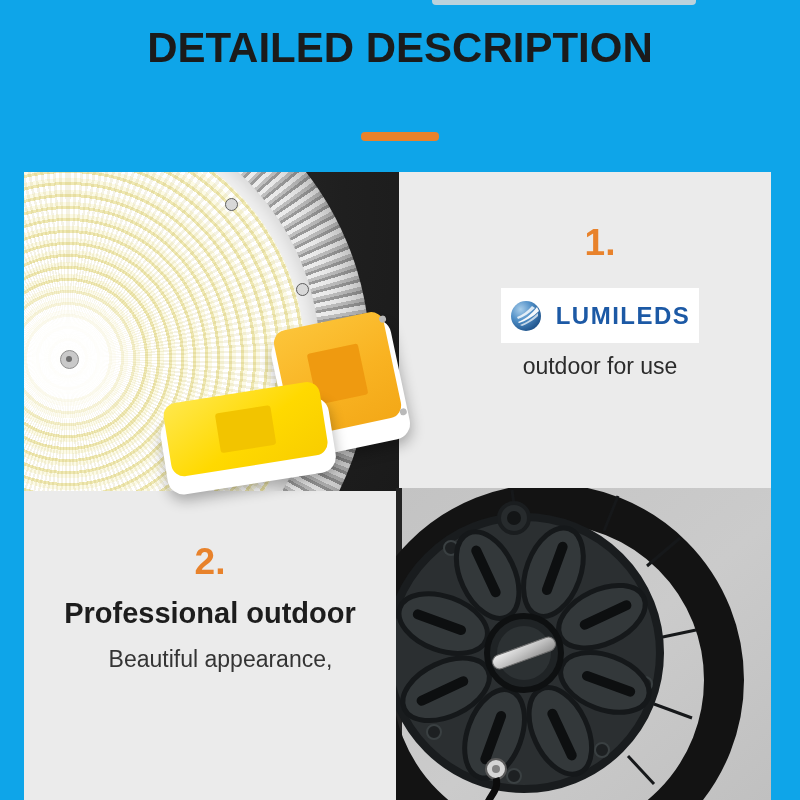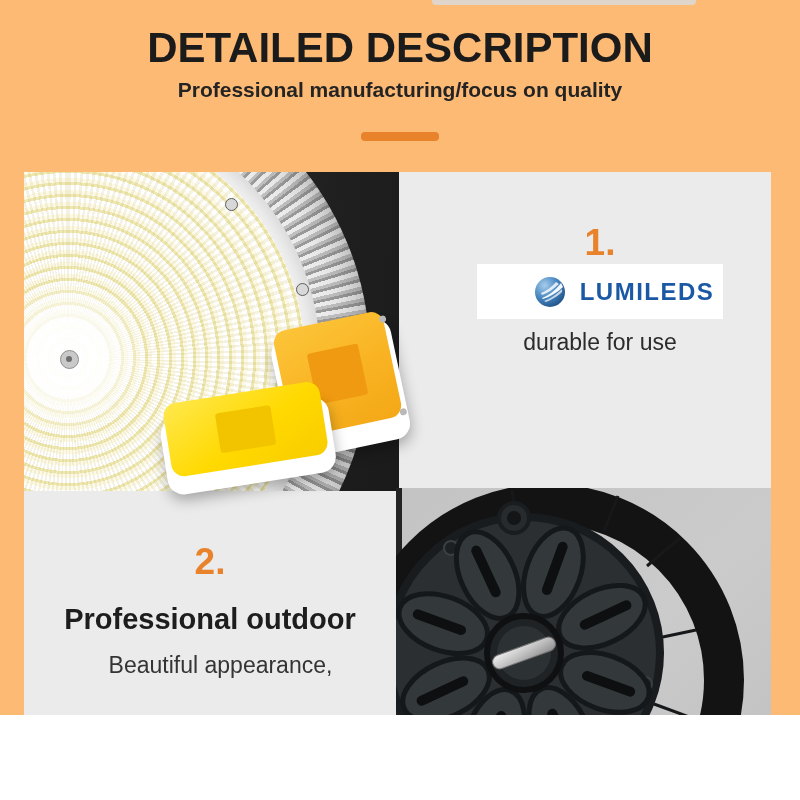--- a/index.html
+++ b/index.html
@@ -1,41 +1,41 @@
 <!DOCTYPE html>
 <html style="--accent: #e8822b; --brand-blue: #1c59a5; --panel-bg: #ebebeb; --photo-gray: #c8c8c8; --chip-yellow: #ffd900; --chip-orange: #f9b322;"><head>
 <meta charset="utf-8">
 <style>
   html,body{margin:0;padding:0;background:#ffffff;}
-  .page{position:relative;width:800px;height:715px;background:#fdba74;overflow:hidden;
+  .page{position:relative;width:800px;height:800px;background:#0ea5e9;overflow:hidden;
         font-family:"Liberation Sans", sans-serif;}
 
   
   .top-sliver{position:absolute;left:432px;top:0;width:264px;height:5px;
               background:#d9d9d9;border-radius:0 0 4px 4px;opacity:.85;}
   .title{position:absolute;top:24px;left:0;width:800px;text-align:center;
          font-size:42px;font-weight:bold;letter-spacing:0px;color:#1b1b1b;margin:0;}
   .subtitle{position:absolute;top:77px;left:0;width:800px;text-align:center;
             font-size:21px;line-height:25px;font-weight:bold;color:#242424;}
   .divider{position:absolute;top:132px;left:361px;width:78px;height:9px;
            background:var(--accent,#e8822b);border-radius:4px;}
 
   
   .panel{position:absolute;background:var(--panel-bg,#ebebeb);}
   .panel-1{left:399px;top:172px;width:372px;height:316px;}
   .panel-2{left:24px;top:491px;width:372px;height:309px;}
   .panel-inner{display:flex;flex-direction:column;align-items:center;text-align:center;height:100%;}
   .panel-1 .panel-inner{padding-left:30px;}
 
   .big-num{font-size:37px;font-weight:bold;color:var(--accent,#e8822b);line-height:42px;margin-top:50px;}
-  .logo-box{margin-top:0;width:198px;height:55px;background:#ffffff;
-            display:flex;align-items:center;justify-content:center;gap:14px;padding-left:48px;}
+  .logo-box{margin-top:24px;width:198px;height:55px;background:#ffffff;
+            display:flex;align-items:center;justify-content:center;gap:14px;}
   .logo-word{font-size:24px;font-weight:bold;letter-spacing:1.5px;color:var(--brand-blue,#1c59a5);}
   .feature-text{margin-top:9px;font-size:23px;line-height:29px;color:#2b2b2b;}
-  .heading-2{margin-top:19px;font-size:29px;line-height:34px;font-weight:bold;color:#1d1d1d;}
+  .heading-2{margin-top:13px;font-size:29px;line-height:34px;font-weight:bold;color:#1d1d1d;}
   .body-2{margin-top:15px;font-size:23px;line-height:28px;color:#343434;margin-left:21px;}
 
   
   .photo-led{position:absolute;left:24px;top:172px;width:375px;height:319px;overflow:hidden;
              background:linear-gradient(105deg,#e5e5e5 0%,#cccccc 45%,#adadad 72%,#9d9d9d 100%);}
   .photo-led .disc{position:absolute;border-radius:50%;}
   .housing{left:-351px;top:-209px;width:790px;height:790px;
            background:radial-gradient(circle at 32% 32%, #3d3d3d 0%, #1f1f1f 55%, #121212 100%);}
   .bezel{left:-258px;top:-116px;width:604px;height:604px;
          background:repeating-conic-gradient(from 0deg,#9a9a9a 0deg .6deg,#ececec .6deg 1.5deg,#c0c0c0 1.5deg 2.2deg);
@@ -79,21 +79,20 @@
 </head>
 <body>
 
 <div class="page">
 
   <div class="top-sliver"></div>
 
   <h1 class="title"><span>DETAILED DESCRIPTION</span></h1>
 
   <div class="subtitle">
-    <div>Professional manufacturing/focus on quality</div>
   </div>
 
   <div class="divider"></div>
 
   <figure class="photo-led" style="margin:0;">
     <div class="disc housing"></div>
     <div class="frame-bar" style="left:208px;top:-10px;width:15px;height:95px;transform:rotate(52deg);"></div>
     <div class="frame-bar" style="left:258px;top:30px;width:13px;height:85px;transform:rotate(48deg);"></div>
     <div class="disc bezel"></div>
     <div class="disc lip"></div>
@@ -131,21 +130,21 @@
             </radialGradient>
           </defs>
           <circle cx="16" cy="16" r="15" fill="url(#globeG)"></circle>
           <path d="M8 22 C14 20 22 14 27 7 L29 11 C23 17 15 21 9 23 Z" fill="#ffffff" opacity=".95"></path>
           <path d="M7 17 C12 15 18 11 22 6 L25 8 C20 13 13 17 8 19 Z" fill="#ffffff" opacity=".8"></path>
           <path d="M10 25 C16 23 23 18 28 13 L28 16 C24 20 17 24 12 26 Z" fill="#ffffff" opacity=".7"></path>
         </svg>
         <span class="logo-word">LUMILEDS</span>
       </div>
       <div class="feature-text">
-        <div>durable for use</div>
+        <div>outdoor for use</div>
       </div>
     </div>
   </section>
 
   <section class="panel panel-2">
     <div class="panel-inner">
       <div class="big-num">2.</div>
       <div class="heading-2">
         <div>Professional outdoor</div>
       </div>

